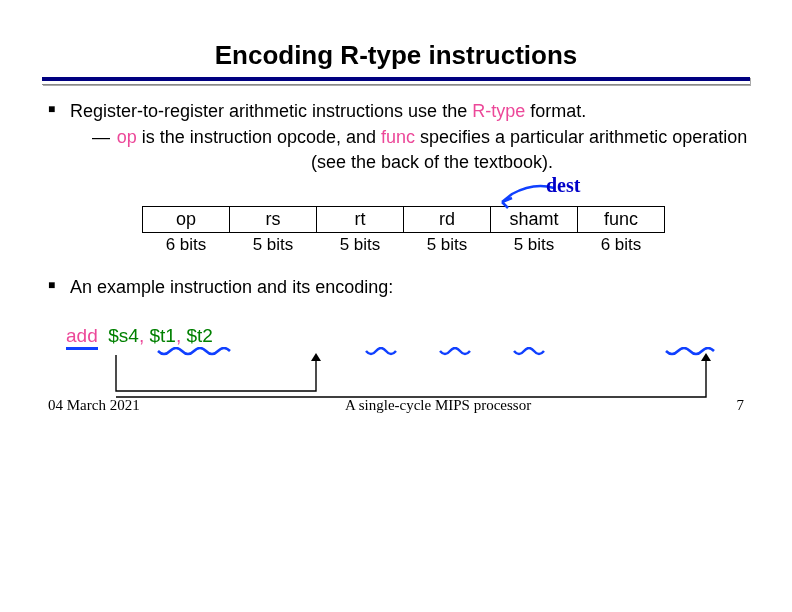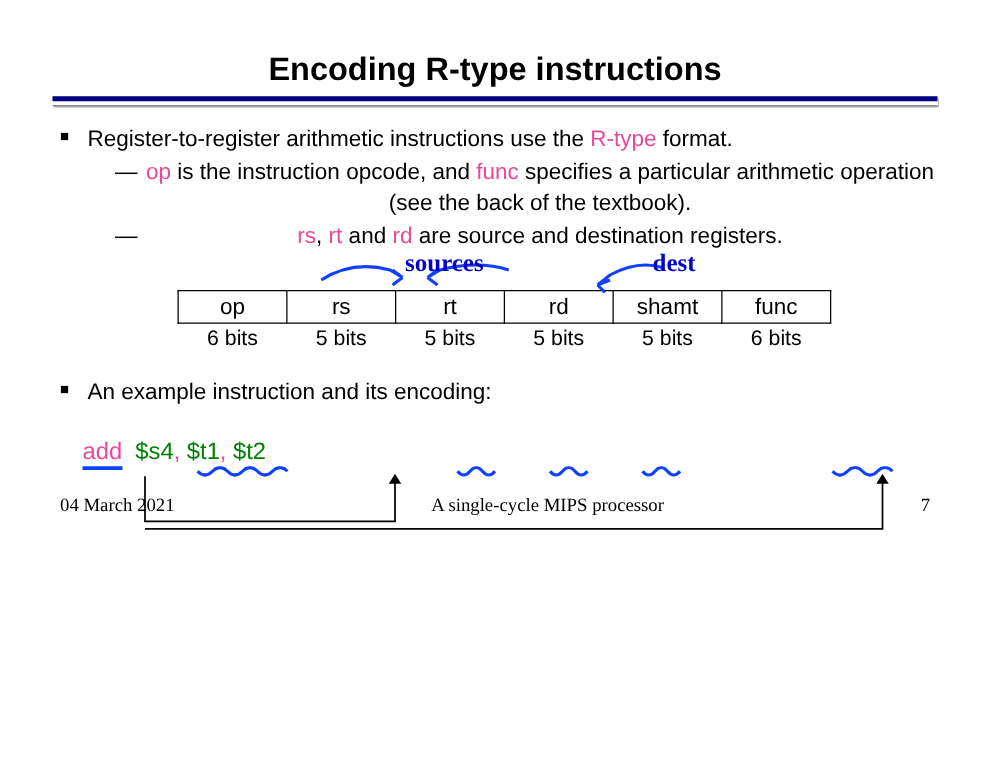--- a/index.html
+++ b/index.html
@@ -151,37 +151,27 @@
   <div class="title">Encoding R-type instructions</div>
   <div class="title-rule"></div>
 
   <ul class="main">
     <li>
       <span>Register-to-register arithmetic instructions use the </span><span class="red">R-type</span><span> format.</span>
       <ul class="sub">
         <li>
           <span class="red">op</span><span> is the instruction opcode, and </span><span class="red">func</span><span> specifies a particular arithmetic operation (see the back of the textbook).</span>
         </li>
-        <li>
-          <span class="red">rs</span><span>, </span><span class="red">rt</span><span> and </span><span class="red">rd</span><span> are source and destination registers.</span>
-        </li>
       </ul>
     </li>
   </ul>
 
   <div class="fields-wrap">
 
-    <div class="annot" style="left:110px; top:-30px;">
-      <svg width="200" height="34">
-        <path class="squiggle" d="M5,22 Q30,6 60,14 L70,20 M70,20 L62,14 M70,20 L62,26"></path>
-        <path class="squiggle" d="M155,14 Q130,6 100,14 L90,20 M90,20 L98,14 M90,20 L98,26"></path>
-      </svg>
-      <span style="position:absolute; left:72px; top:-2px;">sources</span>
-    </div>
-    <div class="annot" style="left:328px; top:-30px;">
+    <div class="annot" style="left:352px; top:-30px;">
       <svg width="120" height="34">
         <path class="squiggle" d="M60,12 Q40,6 18,18 L8,26 M8,26 L18,22 M8,26 L14,32"></path>
       </svg>
       <span style="position:absolute; left:52px; top:-2px;">dest</span>
     </div>
 
     <table class="fields">
       <tbody>
           <tr>
         <td>op</td>

